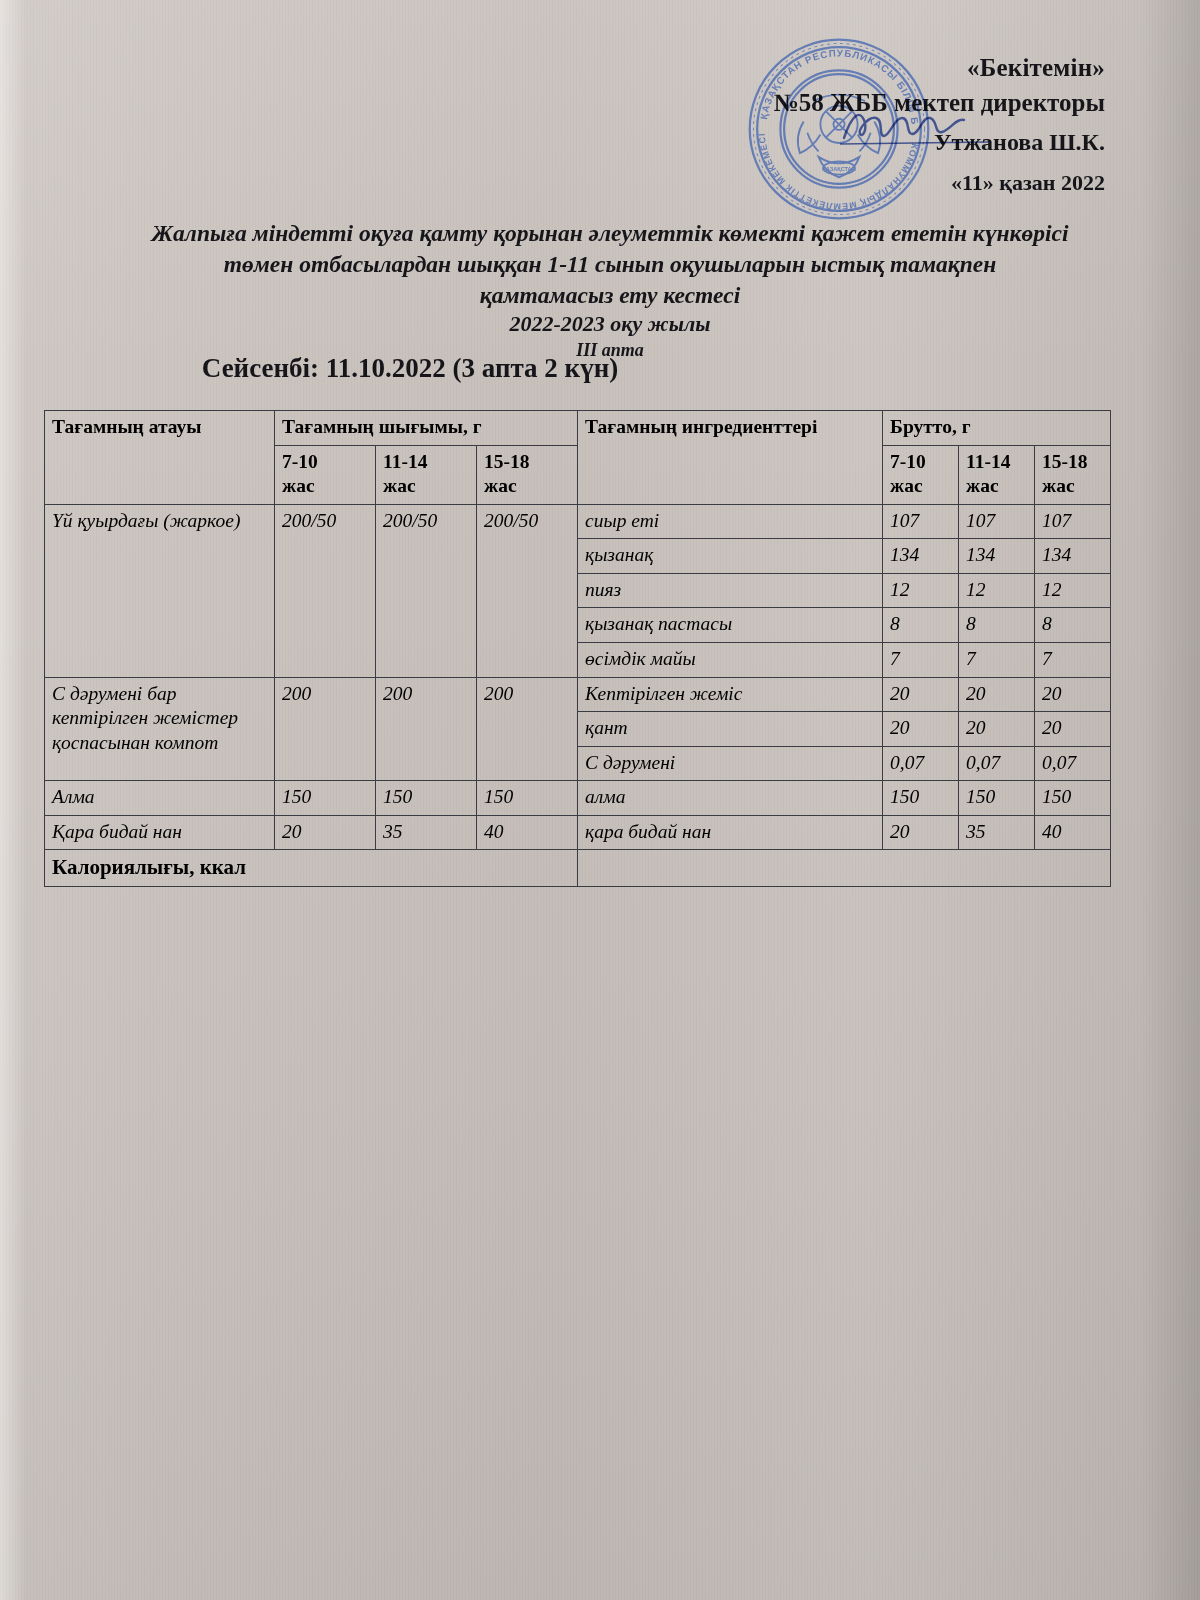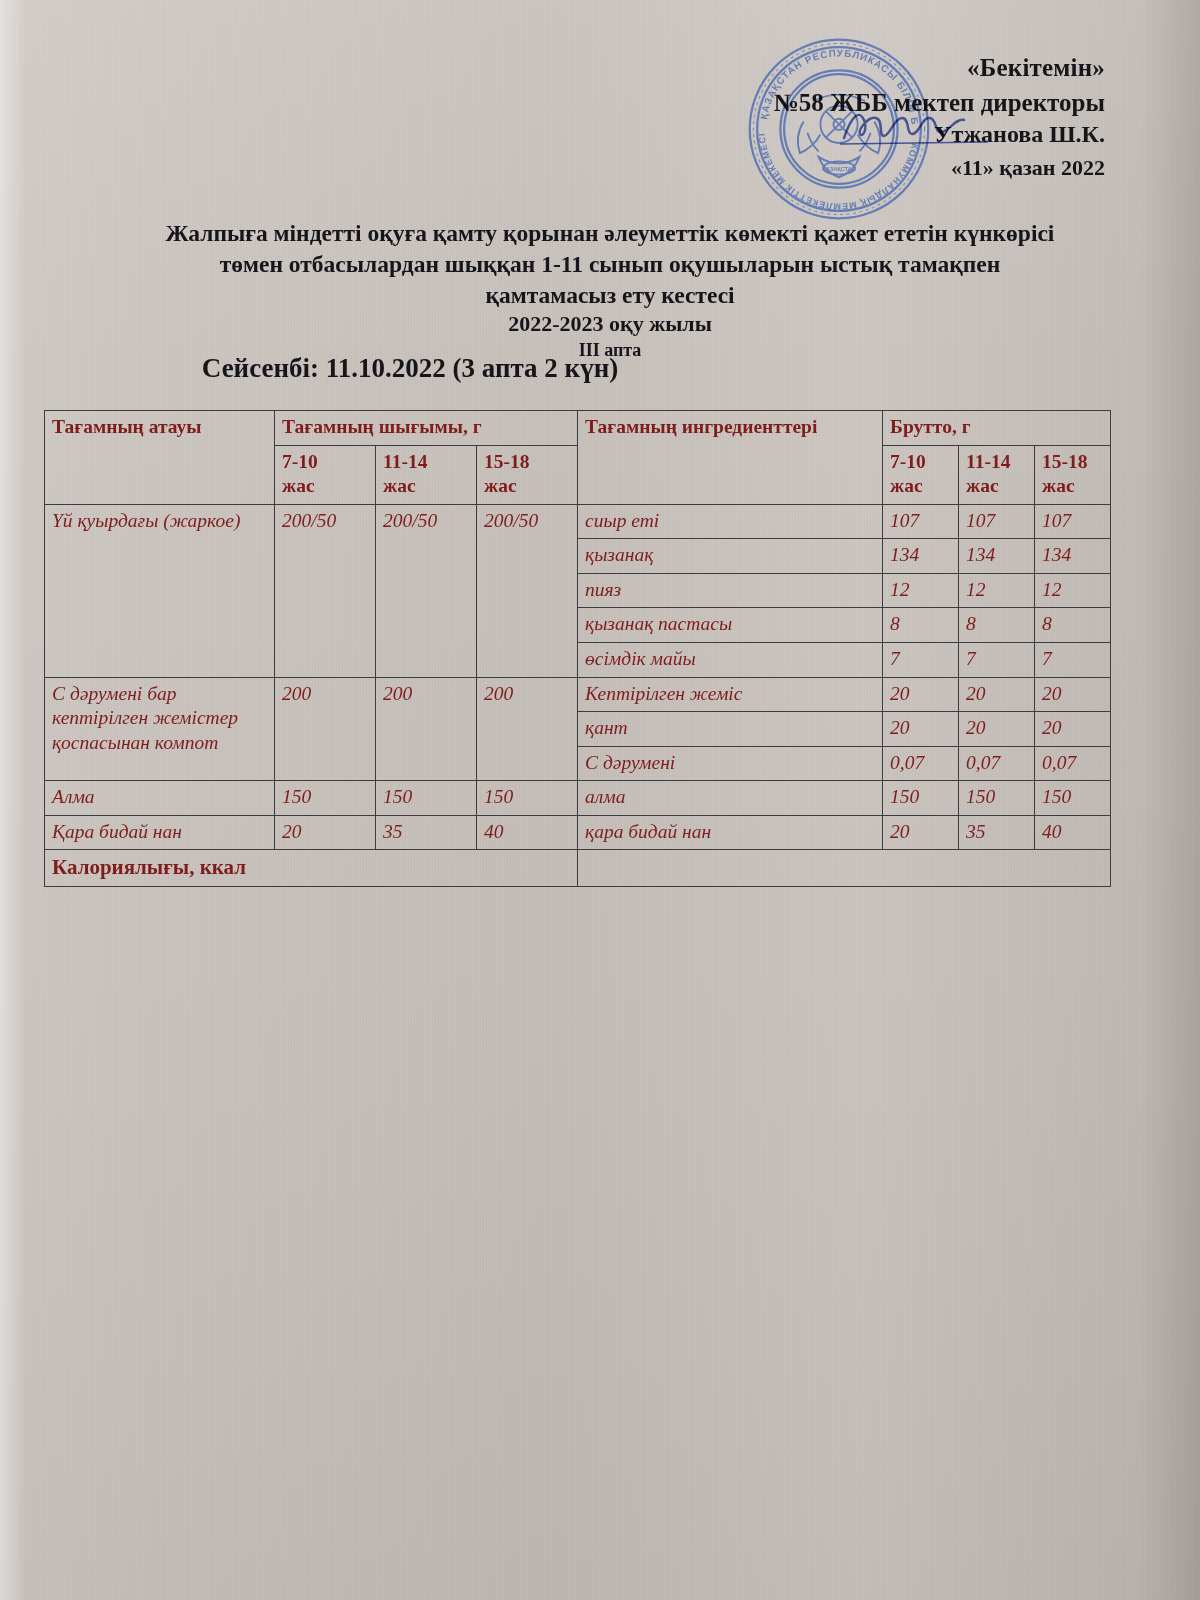--- a/index.html
+++ b/index.html
@@ -30,50 +30,50 @@
   }
   .content{position:relative;z-index:5;}
 
   
   .approval{
     position:absolute;left:640px;top:52px;width:465px;
     text-align:right;font-weight:bold;line-height:1.30;
   }
   .approval .ln1{font-size:25px;letter-spacing:.2px;text-align:right;}
   .approval .ln2{font-size:25px;margin-top:2px;}
-  .approval .ln3{font-size:24px;margin-top:0;}
-  .approval .ln4{font-size:22px;margin-top:4px;}
+  .approval .ln3{font-size:24px;margin-top:8px;}
+  .approval .ln4{font-size:22px;margin-top:11px;}
 
   
   .stamp{
     position:absolute;left:746px;top:36px;width:186px;height:186px;z-index:4;
     opacity:.80;mix-blend-mode:multiply;pointer-events:none;
   }
   .signature{
     position:absolute;left:838px;top:104px;width:160px;height:44px;z-index:6;
     opacity:.85;mix-blend-mode:multiply;pointer-events:none;
   }
 
   
   .title{
     position:absolute;left:150px;top:218px;width:920px;
-    text-align:center;font-weight:bold;font-size:23.5px;line-height:1.31;
+    text-align:center;font-weight:bold;font-size:23.5px;line-height:1.31;font-style:italic;
   }
   .title .sub{font-size:22px;}
   .title .wk{font-size:18px;}
   .dateline{
     position:absolute;left:150px;top:353px;width:520px;
     text-align:center;font-weight:bold;font-size:27px;
   }
 
   
   .tbl-wrap{position:absolute;left:44px;top:410px;width:1076px;}
   table.menu{
     border-collapse:collapse;width:937px;table-layout:fixed;
-    font-size:19.5px;color:#7f1d1d;
+    font-size:19.5px;color:#000000;
   }
   table.menu th, table.menu td{
     border:1.6px solid #3b3b44;
     padding:4px 7px 5px 7px;
     vertical-align:top;
     text-align:left;
     line-height:1.26;
     background:transparent;
   }
   table.menu th{font-weight:bold;}

